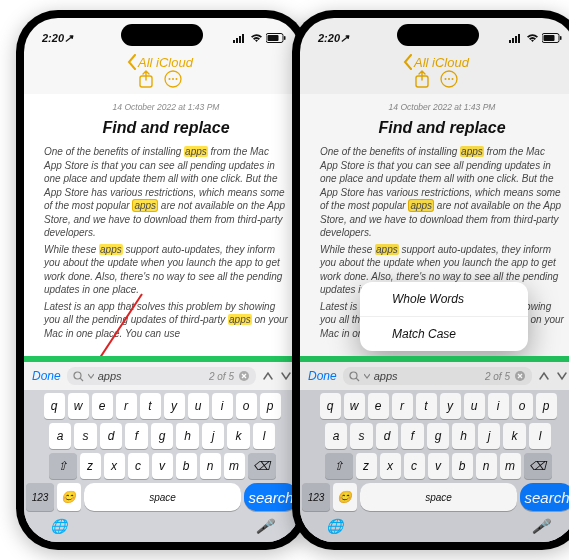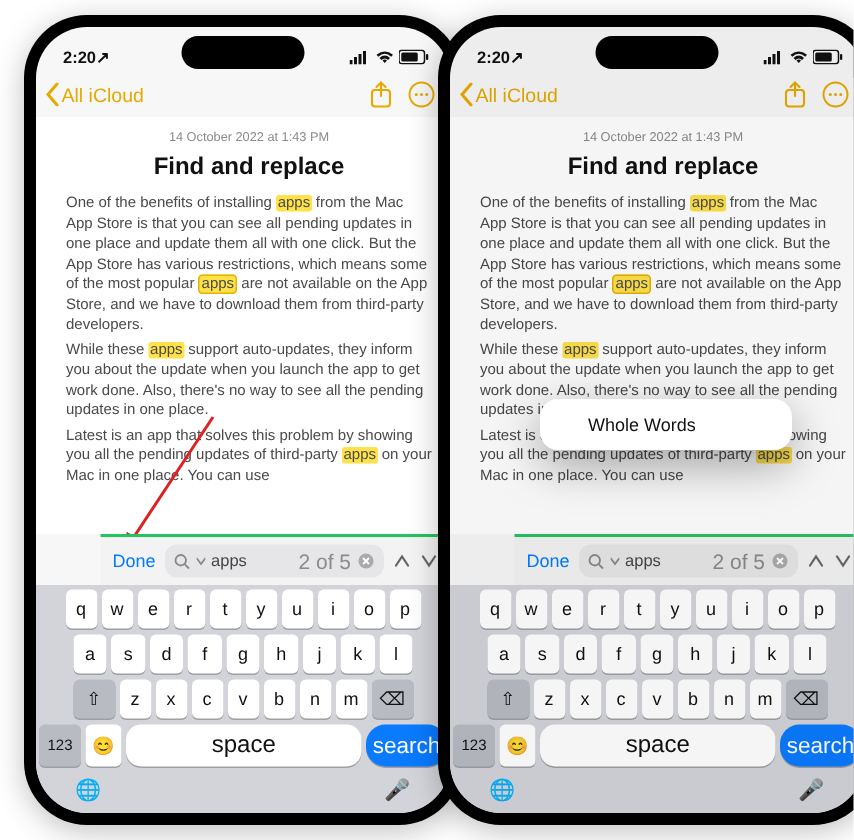--- a/index.html
+++ b/index.html
@@ -2,75 +2,75 @@
 <html><head>
 <meta charset="utf-8">
 <style>
   * { box-sizing: border-box; margin: 0; padding: 0; }
   html, body { width: 569px; height: 560px; background: #fff; font-family: -apple-system, "Helvetica Neue", Arial, sans-serif; }
   .stage { width: 569px; height: 560px; position: relative; }
   .phone {
     position: absolute; top: 10px; width: 292px; height: 540px;
     background: #000; border-radius: 42px; padding: 8px;
     box-shadow: 0 4px 20px rgba(0,0,0,0.25);
+    font-style: italic;
   }
   .phone.left { left: 16px; }
   .phone.right{ left: 292px; }
   .screen {
     width: 100%; height: 100%; background: #f7f7f7; border-radius: 34px;
     overflow: hidden; position: relative; display: flex; flex-direction: column;
   }
   .notch {
     position: absolute; top: 6px; left: 50%; transform: translateX(-50%);
     width: 82px; height: 22px; background: #000; border-radius: 16px; z-index: 50;
   }
   .statusbar {
     height: 34px; display: flex; align-items: center; justify-content: space-between;
     padding: 6px 14px 0 18px; font-size: 11px; font-weight: 600; color: #111;
   }
   .status-icons { display: flex; gap: 3px; align-items: center; }
   .nav {
     display: flex; align-items: center; justify-content: space-between;
-    padding: 2px 10px 6px 6px; background: #f7f7f7;
+    padding: 2px 10px 6px 6px; background: #f7f7f7; flex-direction: column;
   }
   .back { display: flex; align-items: center; color: #e7a900; font-size: 13px; gap: 1px; }
   .nav-icons { display: flex; gap: 10px; color: #e7a900; }
   .note-area {
     flex: 1; background: #fff; padding: 6px 12px 0 20px; overflow: hidden;
     position: relative; font-size: 10px; color: #4a4a4a; line-height: 1.35;
   }
   .date { text-align: center; font-size: 8.5px; color: #8a8a8a; margin: 2px 0 4px; }
   .title { font-size: 16px; font-weight: 700; color: #111; margin-bottom: 6px; text-align: center; }
   .hl { background: #ffe14a; border-radius: 2px; padding: 0 1px; }
   .sel { background: #ffe14a; border:1px solid #e7b200; border-radius: 3px; padding: 0 1px; }
   .findbar {
     display: flex; align-items: center; gap: 6px;
-    padding: 5px 8px; background: #f3f3f3; border-top: 2px solid #22c55e;
+    padding: 5px 8px; background: #f3f3f3; border-top: 6px solid #22c55e;
     font-size: 12px;
-    margin-left: 43px;
   }
   .done { color: #007aff; font-size: 12px; }
   .searchbox {
     flex: 1; display: flex; align-items: center; gap: 4px;
     background: #e6e6e8; border-radius: 8px; padding: 3px 6px; color: #444;
     font-size: 11px;
   }
-  .count { color: #8a8a8a; font-size: 14px; margin-left: auto; }
+  .count { color: #8a8a8a; font-size: 10px; margin-left: auto; }
   .kb {
     background: #d2d4d9; padding: 3px 2px 2px 2px;
   }
   .kb-row { display: flex; justify-content: center; gap: 3px; margin-bottom: 4px; }
   .key {
     background: #fff; border-radius: 4px; width: 21px; height: 26px;
     display: flex; align-items: center; justify-content: center;
     font-size: 12px; color: #111; box-shadow: 0 1px 0 rgba(0,0,0,0.25);
   }
   .key.mid { width: 22.5px; }
   .key.special { background: #b8bbc2; }
-  .key.space { flex: 1; font-size: 16px; border-radius: 10px; }
+  .key.space { flex: 1; font-size: 10px; border-radius: 10px; }
   .key.search { background: #0a7aff; color: #fff; width: 54px; font-size: 15px; border-radius: 13px; }
   .key.shift, .key.bksp { width: 28px; }
   .kb-row.bottom .key { height: 28px; text-align: center; }
   .kb-func { display:flex; justify-content:space-between; padding:3px 24px 6px; color:#555; font-size:14px; }
   .red-arrow {
     position: absolute; z-index: 40; pointer-events: none;
   }
   .popup {
     position: absolute; left: 60px; top: 188px; width: 168px;
     background: #fff; border-radius: 12px; z-index: 30;
@@ -290,20 +290,24 @@
         </p>
         <p style="margin-top:3px">
           <span>Latest is an app that solves this problem by showing you all the pending updates of third-party </span><span class="hl">apps</span><span> on your Mac in one place. You can use</span>
         </p>
 
         <div class="popup">
           <div class="row">
               <span class="tick"></span>
               <span>Whole Words</span>
             </div>
+          <div class="row">
+              <span class="tick"></span>
+              <span>Match Case</span>
+            </div>
 
         </div>
       </div>
 
       <div class="findbar">
         <span class="done">Done</span>
         <div class="searchbox">
           <svg width="11" height="11">
               <circle cx="4.5" cy="4.5" r="3.5" fill="none" stroke="#888" stroke-width="1.2"></circle>
               <path d="M7.2 7.2 L10 10" stroke="#888" stroke-width="1.2"></path>

